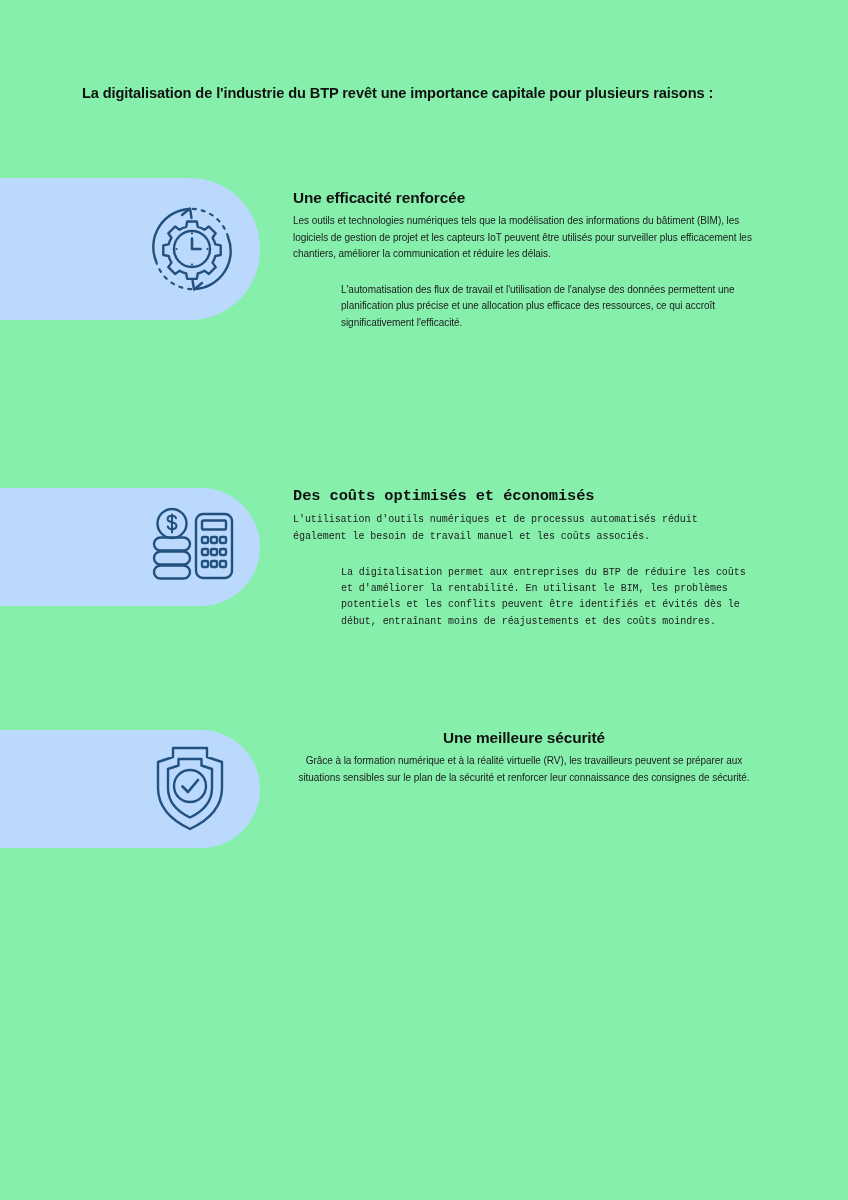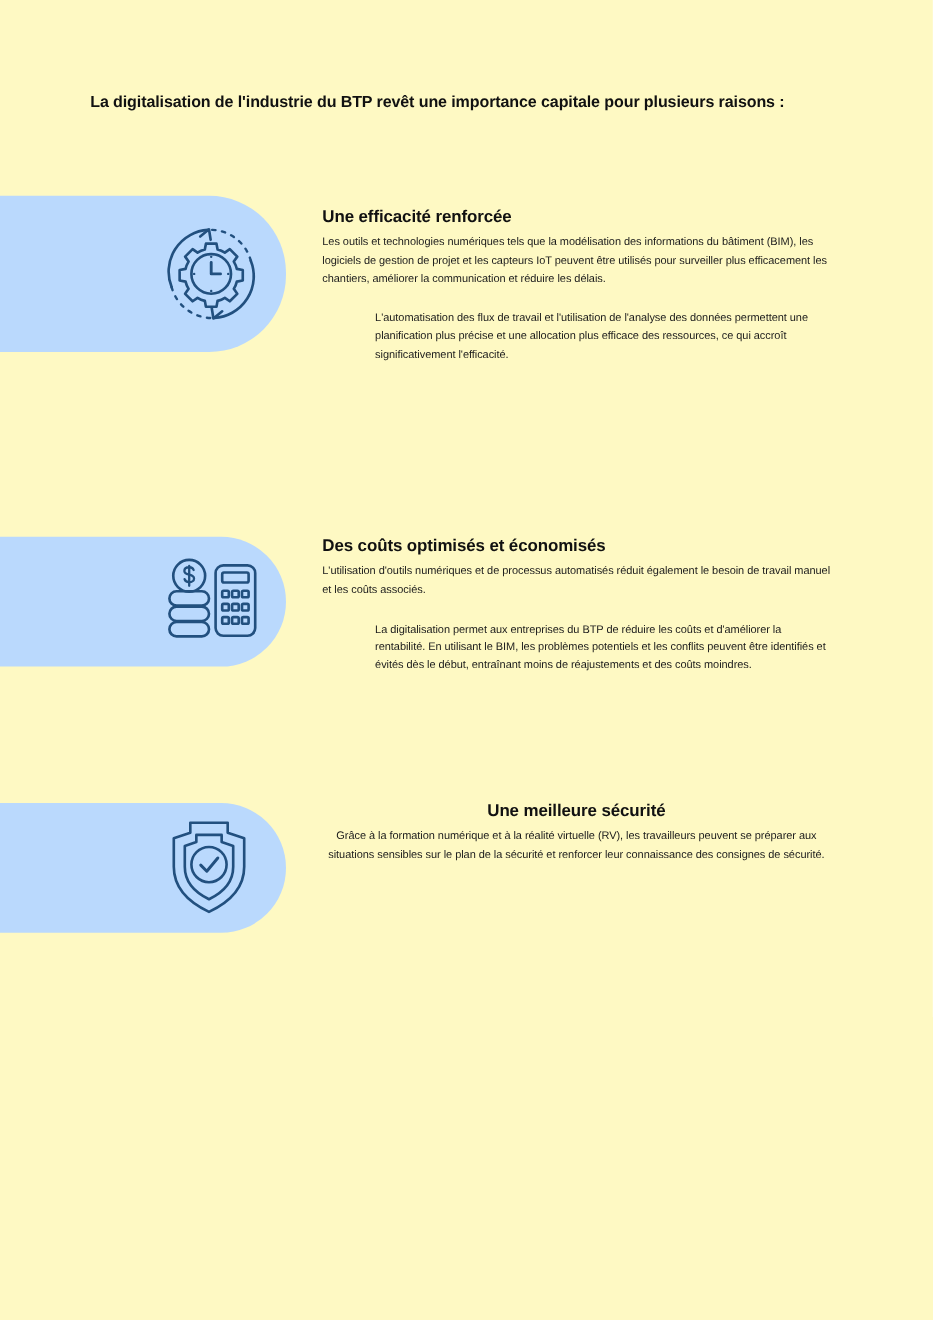--- a/index.html
+++ b/index.html
@@ -12,21 +12,21 @@
     height: 1200px;
     position: relative;
     font-family: "Liberation Sans", sans-serif;
     color: #1a1a1a;
     overflow: hidden;
   }
 
   .page {
     position: absolute;
     inset: 0;
-    background: #fef9c3;
+    background: #86efac;
   }
 
   
   .intro-heading {
     position: absolute;
     left: 82px;
     top: 84px;
     width: 680px;
     font-size: 14.6px;
     font-weight: bold;
@@ -87,21 +87,21 @@
     color: #1b1b1b;
     margin: 0;
     letter-spacing: -0.05px;
   }
   .section-para + .section-para {
     margin-top: 20px;
     margin-left: 48px;
   }
 
   #section-1 { top: 188px; }
-  #section-2 { top: 487px; }
+  #section-2 { top: 487px; font-family: Liberation Mono, monospace; }
   #section-3 { top: 728px; text-align: center; }
 
   
   .footer {
     position: absolute;
     left: 0;
     right: 0;
     top: 1130px;
     height: 22px;
   }

